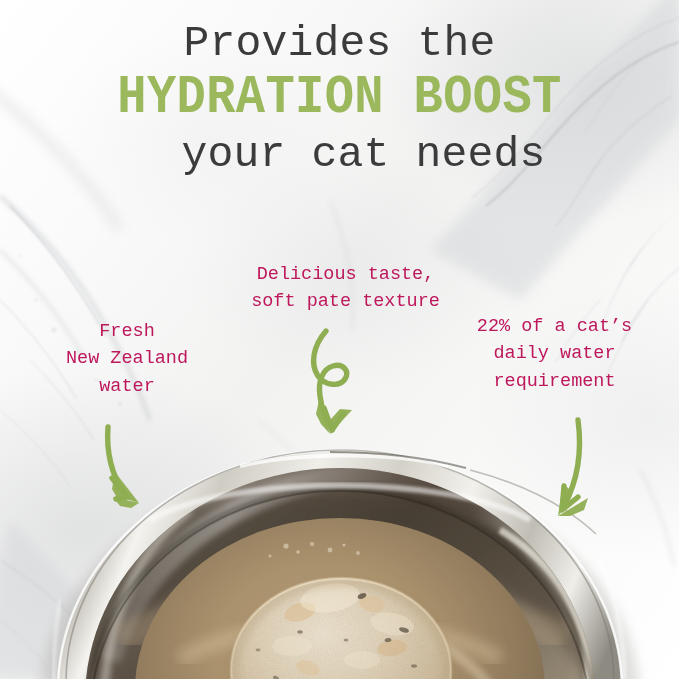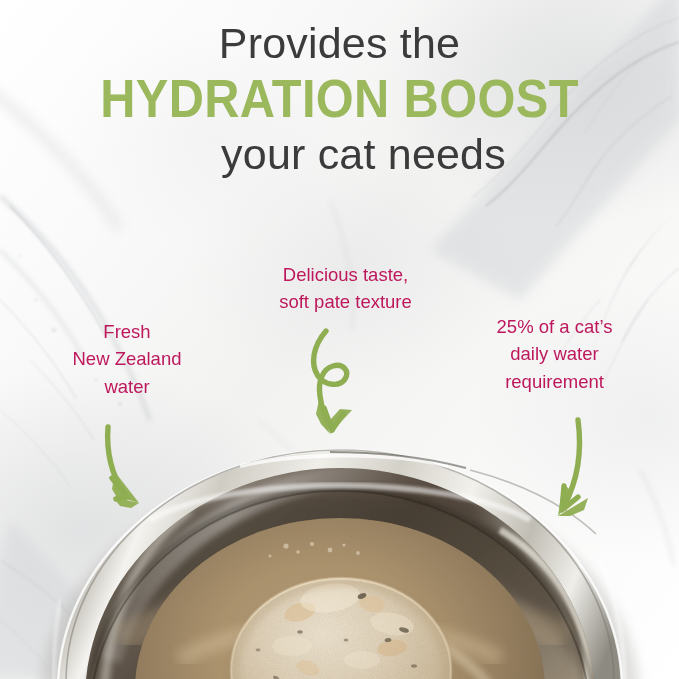--- a/index.html
+++ b/index.html
@@ -9,21 +9,21 @@
     height: 679px;
     overflow: hidden;
     background: #ffffff;
   }
 
   #scene {
     position: relative;
     width: 679px;
     height: 679px;
     overflow: hidden;
-    font-family: Liberation Sans, sans-serif;
+    font-family: Liberation Mono, monospace;
     background: #f4f4f3;
   }
 
   
   .marble-base {
     position: absolute;
     inset: 0;
     background:
       linear-gradient(128deg, #ffffff 0%, #fafafa 22%, #f2f2f1 46%, #f7f7f6 66%, #ffffff 100%);
   }
@@ -197,21 +197,21 @@
     <span class="h-line3">your cat needs</span>
   </div>
 
   <div class="callout callout-left">Fresh
 New Zealand
 water</div>
 
   <div class="callout callout-center">Delicious taste,
 soft pate texture</div>
 
-  <div class="callout callout-right">25% of a cat’s
+  <div class="callout callout-right">22% of a cat’s
 daily water
 requirement</div>
 
   <svg class="bowl-wrap" width="679" height="679" viewBox="0 0 679 679">
     <defs>
 
       <linearGradient id="rimG" x1="0" y1="0" x2="1" y2="0.35">
         <stop offset="0%" stop-color="#8e8b82"></stop>
         <stop offset="5%" stop-color="#e9e7e1"></stop>
         <stop offset="11%" stop-color="#b5b2a8"></stop>

